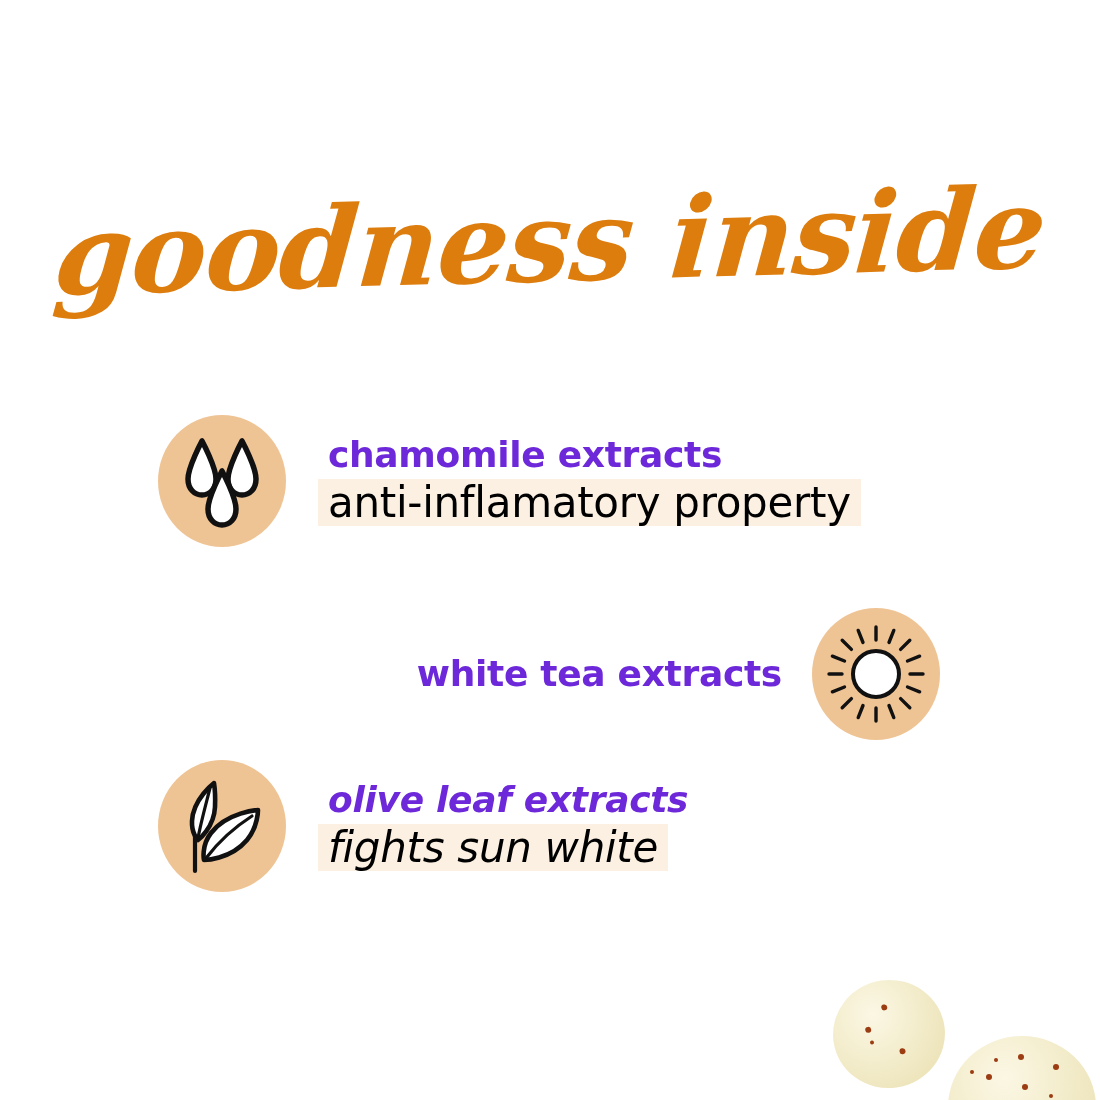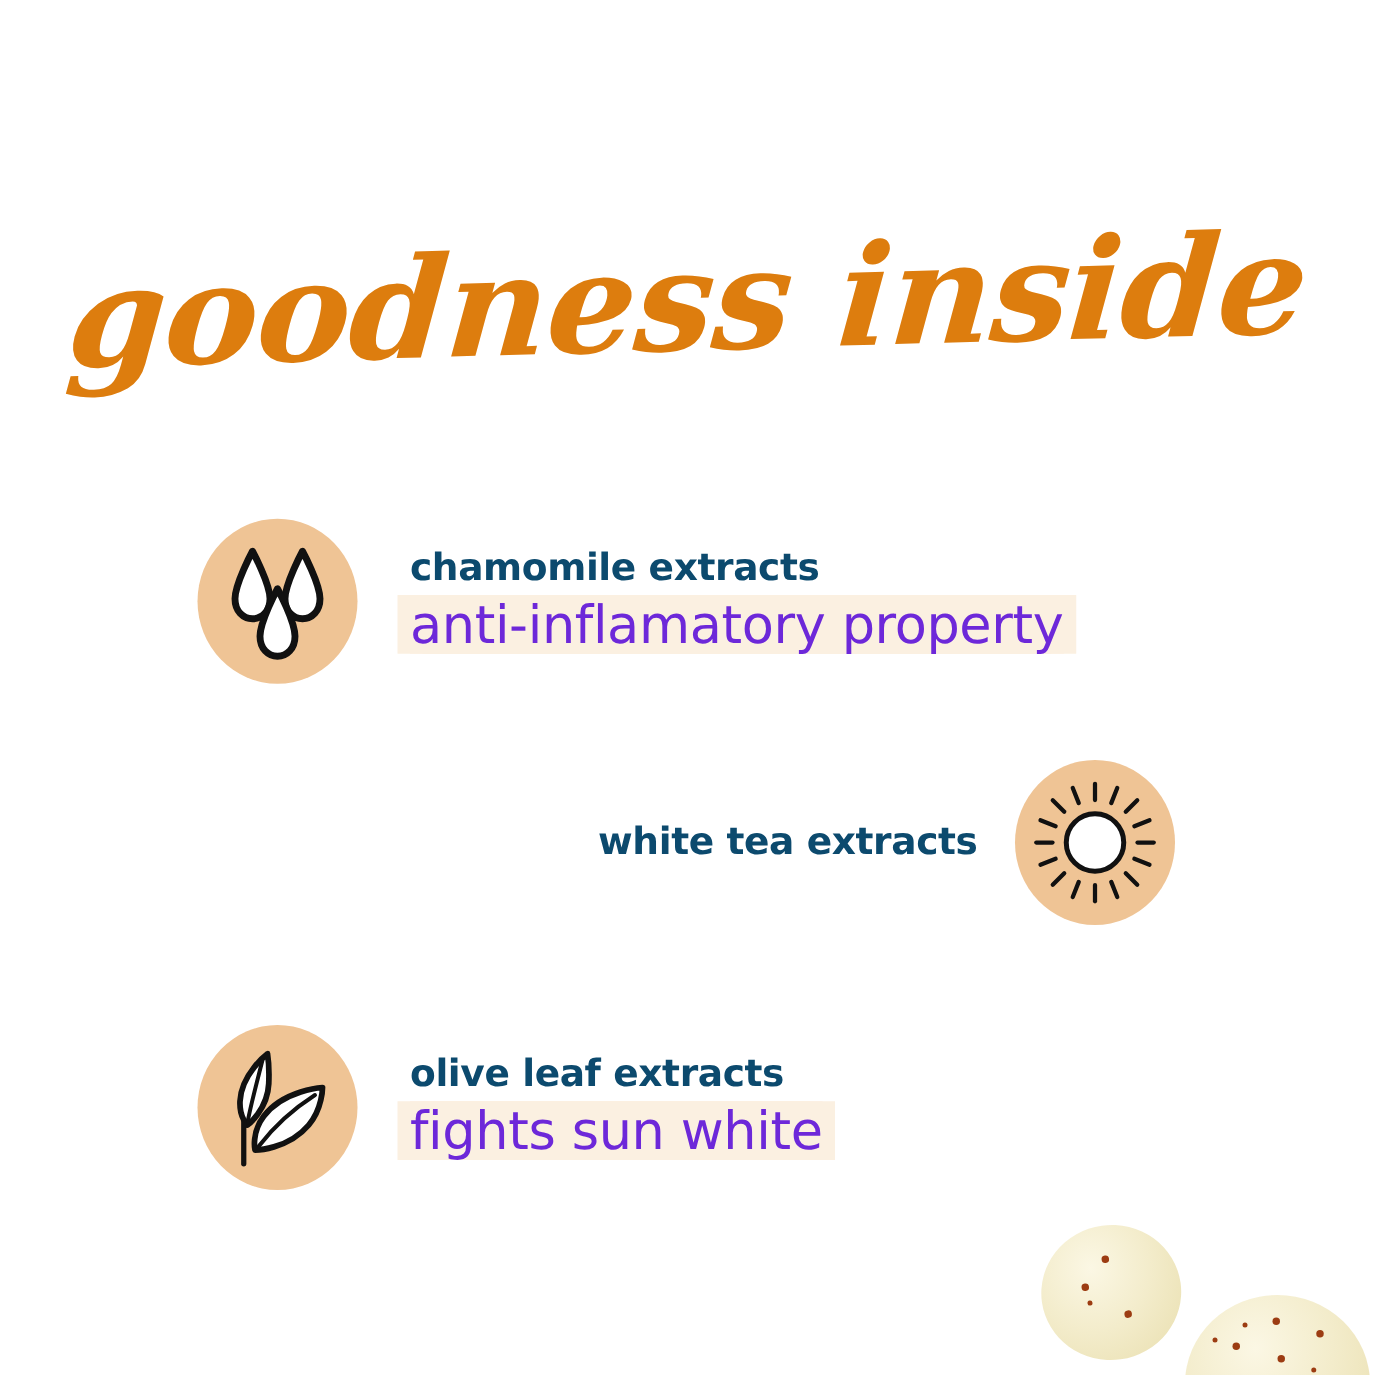--- a/index.html
+++ b/index.html
@@ -64,43 +64,43 @@
   .feature-text {
     display: flex;
     flex-direction: column;
   }
   .row-left  .feature-text { margin-left: 42px; align-items: flex-start; text-align: left; }
   .row-right .feature-text { margin-right: 30px; align-items: flex-end;  text-align: right; }
 
   .feature-title {
     font-family: "DejaVu Sans", sans-serif;
     font-weight: 700;
-    font-size: 30px;
+    font-size: 36px;
     line-height: 1.06;
-    color: #0c4a6e;
+    color: #6d28d9;
     letter-spacing: -0.3px;
     white-space: nowrap;
   }
   .feature-sub {
     font-family: "DejaVu Sans", sans-serif;
     font-weight: 400;
     font-size: 42px;
     line-height: 1.12;
-    color: #6d28d9;
+    color: #000000;
     letter-spacing: -0.3px;
     white-space: nowrap;
     background: #FBF0E1;
     box-shadow: 10px 0 0 #FBF0E1, -10px 0 0 #FBF0E1;
     margin-top: 5px;
   }
 
   
   #row-chamomile { top: 415px; }
   #row-whitetea  { top: 608px; }
-  #row-olive     { top: 820px; }
+  #row-olive     { top: 760px; font-style: italic; }
 
   
   .droplet {
     position: absolute;
     border-radius: 50%;
     background: radial-gradient(ellipse at 38% 30%, #FBF7E4 0%, #F3ECCB 48%, #EDE4BA 78%, #E9DFB0 100%);
   }
   #droplet-small {
     left: 833px;
     top: 980px;

